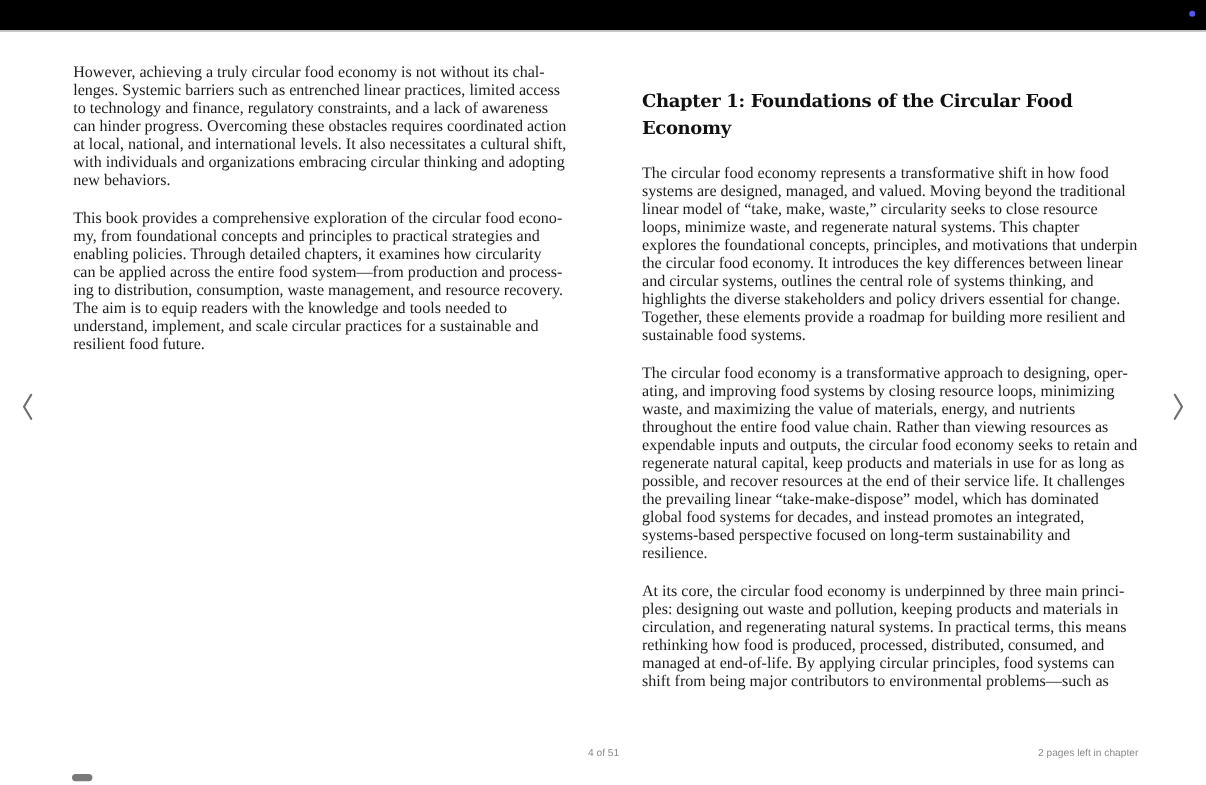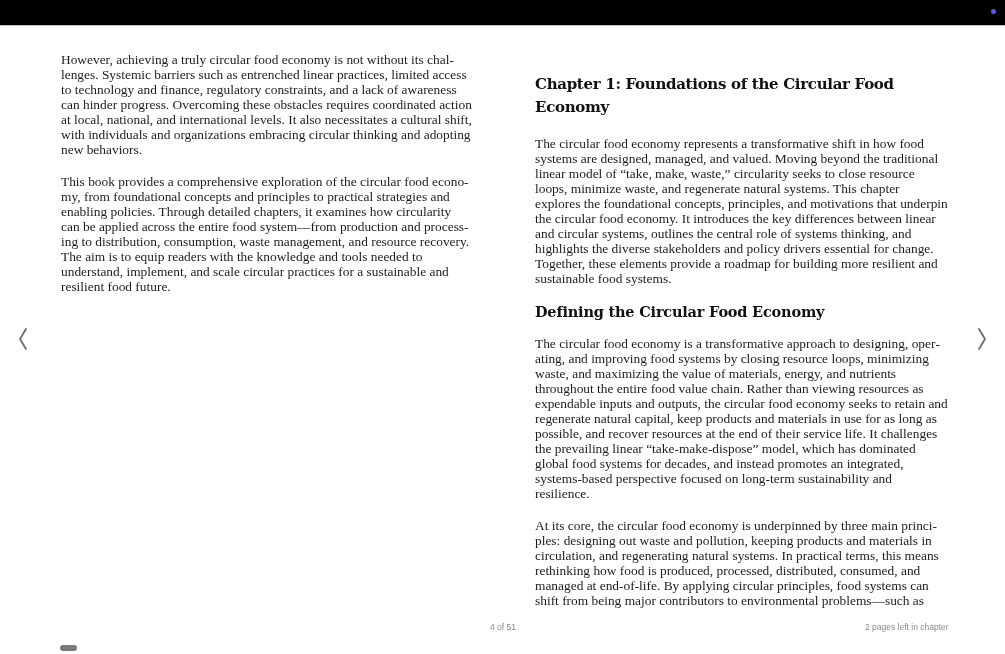--- a/index.html
+++ b/index.html
@@ -128,21 +128,20 @@
 </div>
 
 <div class="page page-left">
   <p class="body-text">However, achieving a truly circular food economy is not without its chal­lenges. Systemic barriers such as entrenched linear practices, limited access to technology and finance, regulatory constraints, and a lack of awareness can hinder progress. Overcoming these obstacles requires coordinated action at local, national, and international levels. It also necessitates a cul­tural shift, with individuals and organizations embracing circular thinking and adopting new behaviors.</p>
   <p class="body-text">This book provides a comprehensive exploration of the circular food econo­my, from foundational concepts and principles to practical strategies and enabling policies. Through detailed chapters, it examines how circularity can be applied across the entire food system—from production and process­ing to distribution, consumption, waste management, and resource recov­ery. The aim is to equip readers with the knowledge and tools needed to understand, implement, and scale circular practices for a sustainable and resilient food future.</p>
 </div>
 
 <div class="page page-right">
   <h1 class="chapter-title">Chapter 1: Foundations of the Circular Food Economy</h1>
   <p class="body-text">The circular food economy represents a transformative shift in how food systems are designed, managed, and valued. Moving beyond the traditional linear model of “take, make, waste,” circularity seeks to close resource loops, minimize waste, and regenerate natural systems. This chapter explores the foundational concepts, principles, and motivations that underpin the circu­lar food economy. It introduces the key differences between linear and circu­lar systems, outlines the central role of systems thinking, and highlights the diverse stakeholders and policy drivers essential for change. Together, these elements provide a roadmap for building more resilient and sustainable food systems.</p>
-  <h2 class="section-heading">Defining the Circular Food Economy</h2>
   <p class="body-text">The circular food economy is a transformative approach to designing, oper­ating, and improving food systems by closing resource loops, minimizing waste, and maximizing the value of materials, energy, and nutrients throughout the entire food value chain. Rather than viewing resources as expendable inputs and outputs, the circular food economy seeks to retain and regenerate natural capital, keep products and materials in use for as long as possible, and recover resources at the end of their service life. It challenges the prevailing linear “take-make-dispose” model, which has dominated global food systems for decades, and instead promotes an inte­grated, systems-based perspective focused on long-term sustainability and resilience.</p>
   <p class="body-text">At its core, the circular food economy is underpinned by three main princi­ples: designing out waste and pollution, keeping products and materials in circulation, and regenerating natural systems. In practical terms, this means rethinking how food is produced, processed, distributed, consumed, and managed at end-of-life. By applying circular principles, food systems can shift from being major contributors to environmental problems—such as</p>
 </div>
 
 <div class="footer-text page-counter">4 of 51</div>
 <div class="footer-text pages-left">2 pages left in chapter</div>
 
 <div class="scroll-handle"></div>
 
 </body></html>

